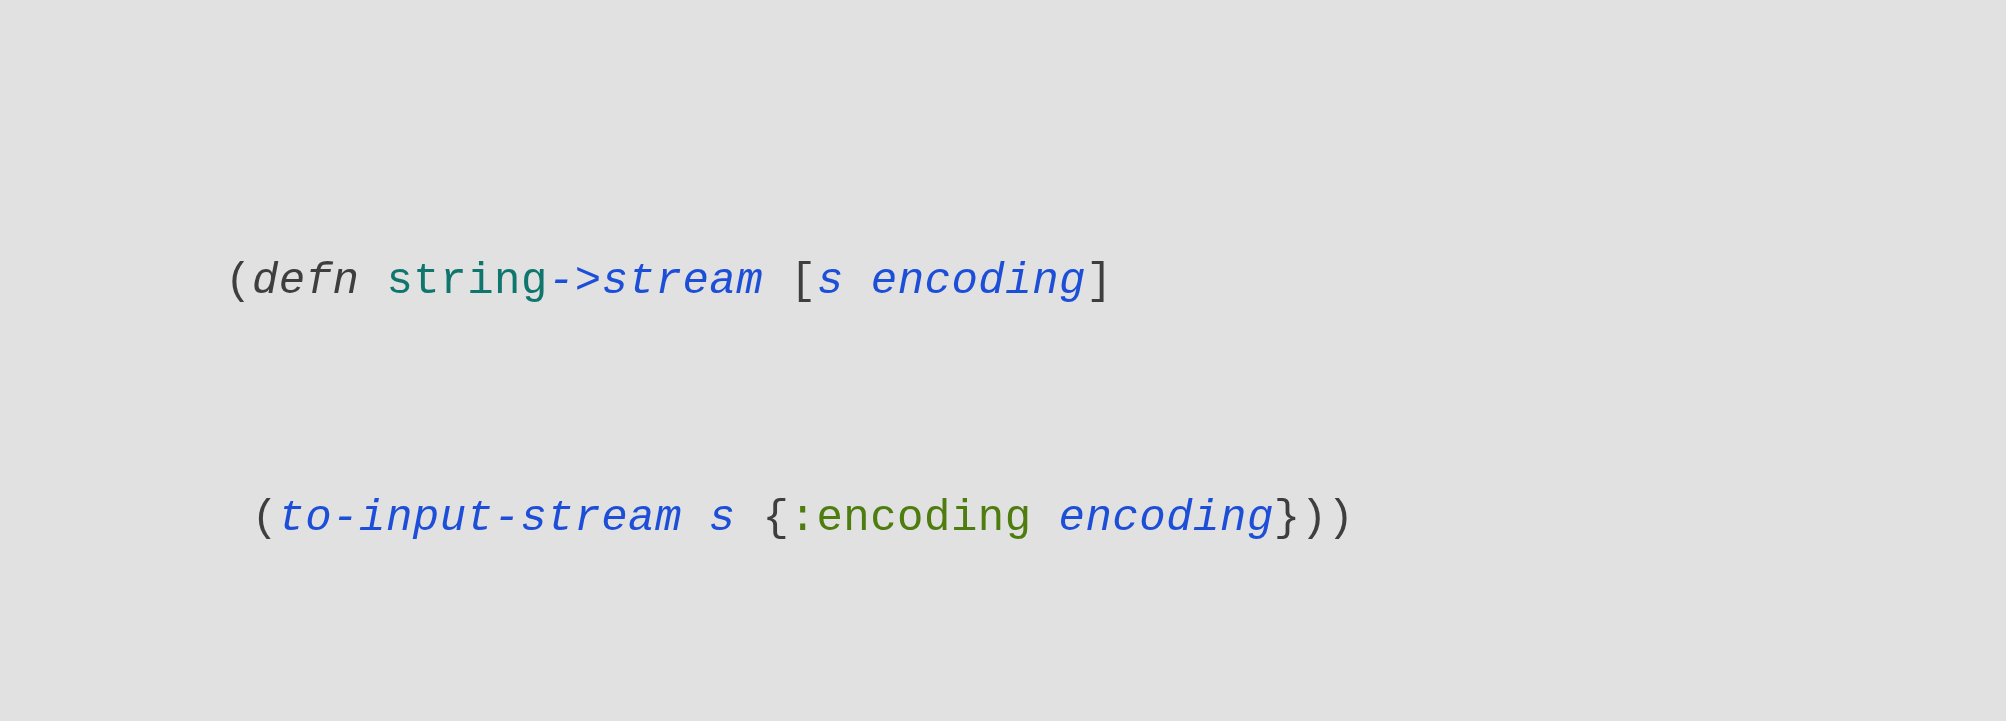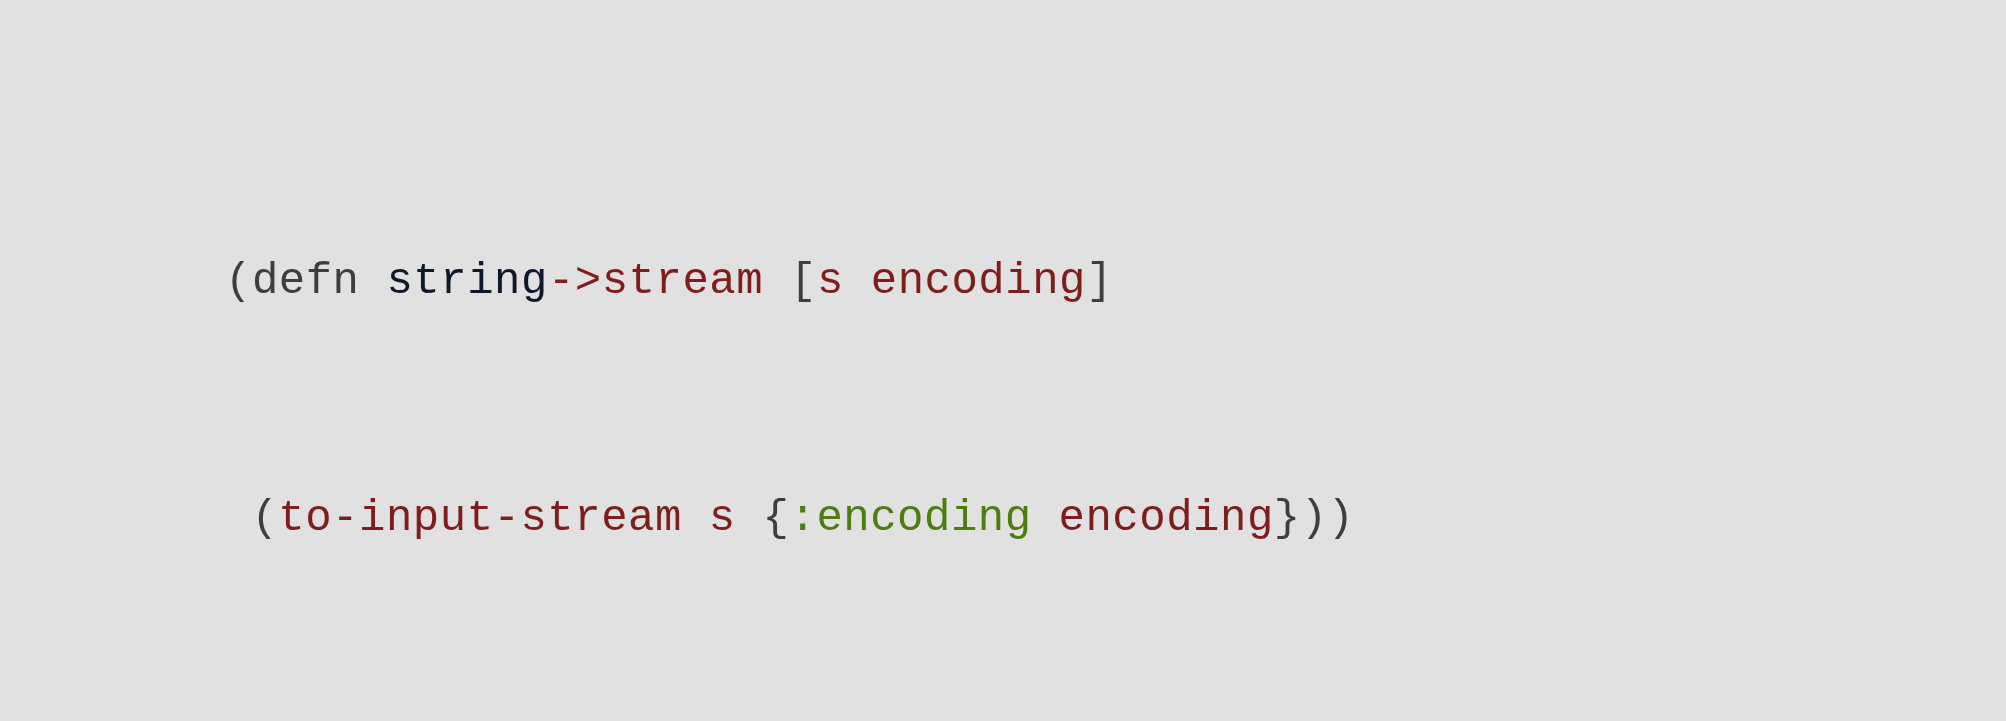--- a/index.html
+++ b/index.html
@@ -22,29 +22,31 @@
       line-height: 1.8;
       color: #3e3e3e;
       white-space: pre;
       letter-spacing: 0.5px;
     }
     .line2 {
       padding-left: 0.6em;
     }
     .keyword {
       color: #3e3e3e;
+      font-style: italic;
     }
     .fn-name {
-      color: #0f172a;
+      color: #0f766e;
     }
     .punct {
       color: #3e3e3e;
     }
     .ident {
-      color: #7f1d1d;
+      color: #1d4ed8;
+      font-style: italic;
     }
     .map-key {
       color: #4d7c0f;
     }
   </style>
 </head>
 <body>
 
 <div class="code-block">
   <div class="line1"><span class="punct">(</span><span class="keyword">defn</span><span> </span><span class="fn-name">string</span><span class="ident">-&gt;stream</span><span> </span><span class="punct">[</span><span class="ident">s</span><span> </span><span class="ident">encoding</span><span class="punct">]</span></div>

